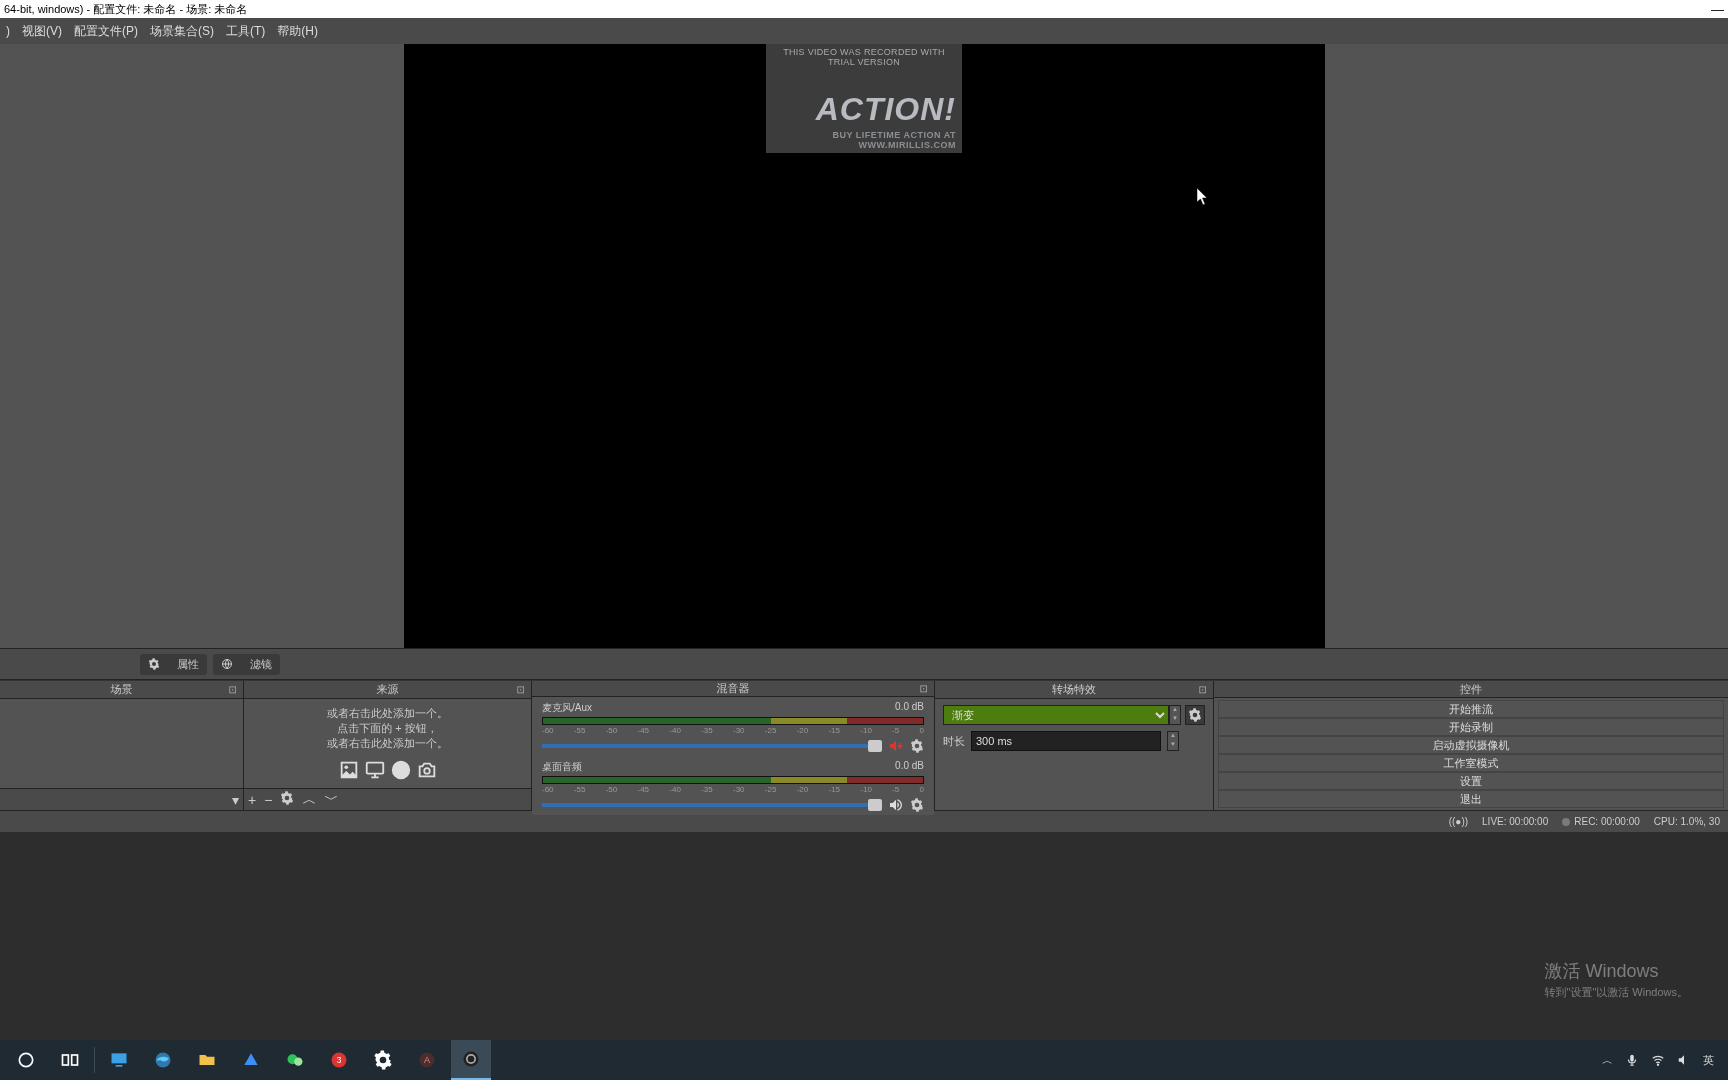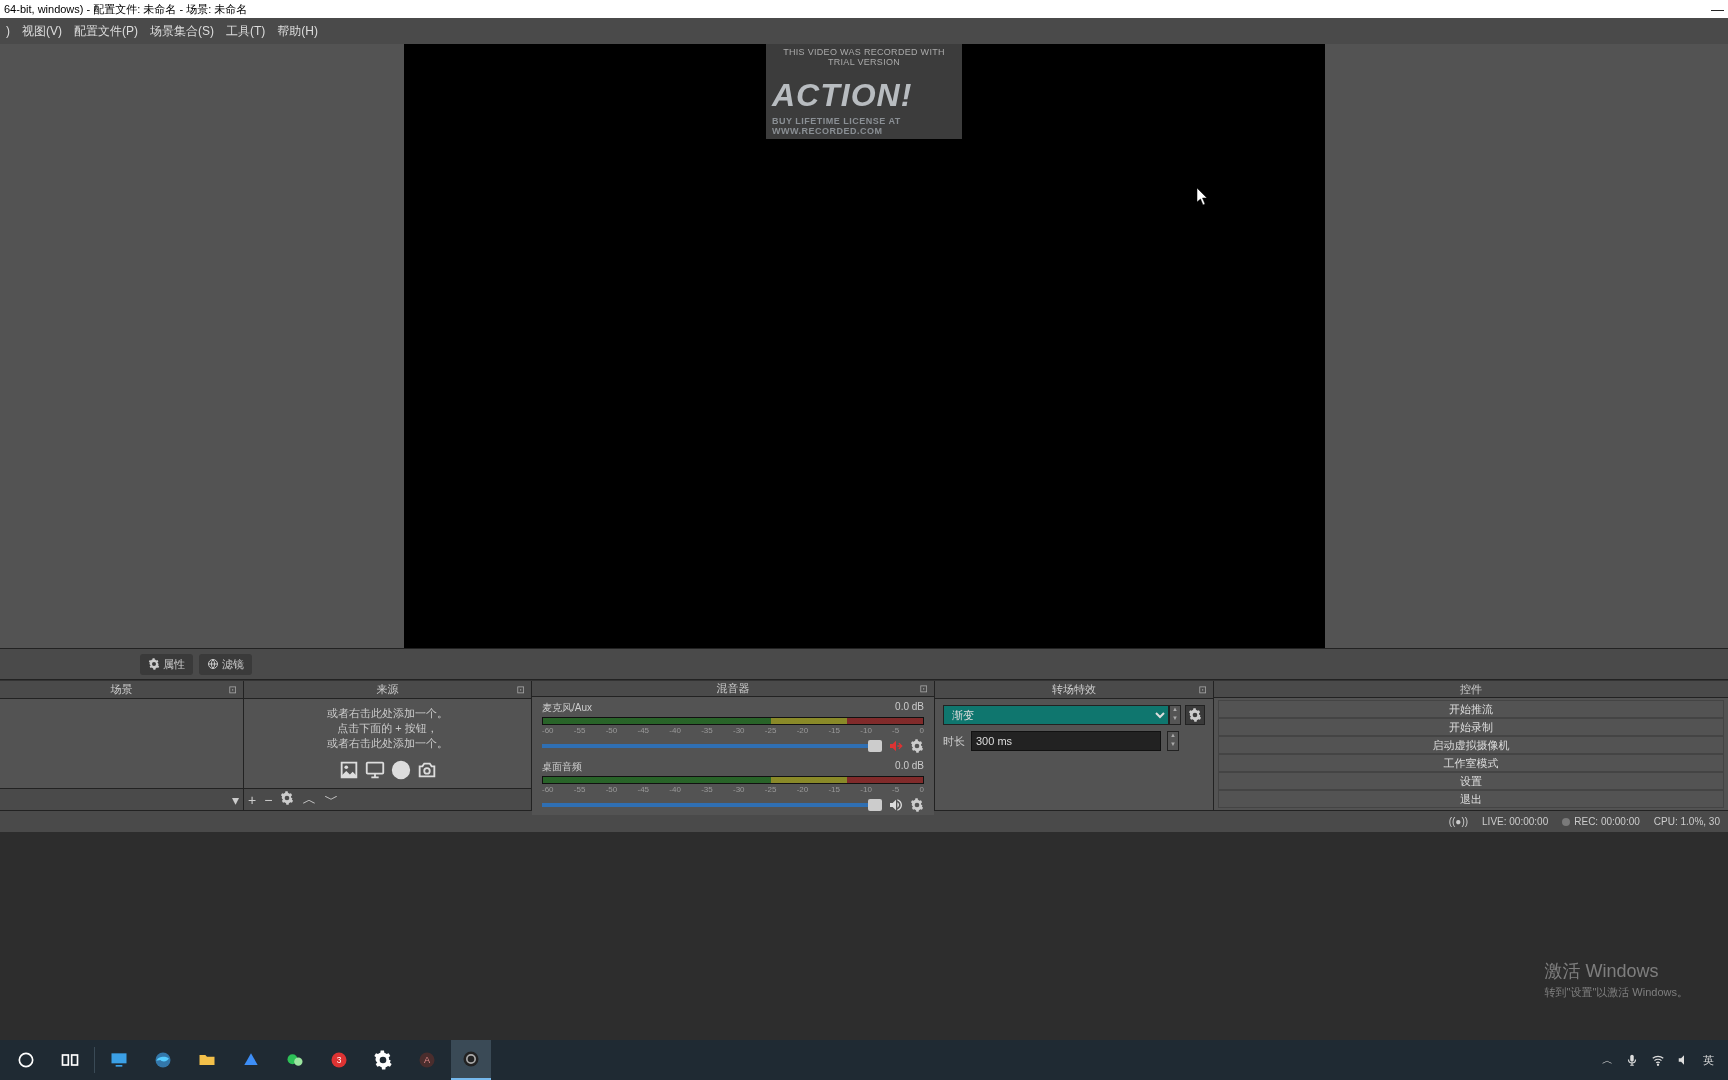--- a/index.html
+++ b/index.html
@@ -7,29 +7,29 @@
 
 .titlebar { height: 18px; background: #fff; color: #000; display: flex; align-items: center; padding: 0 4px; font-size: 11px; }
 .titlebar .ctrls { margin-left: auto; display: flex; gap: 18px; font-size: 13px; }
 
 .menubar { height: 26px; background: #4a4a4a; display: flex; align-items: center; padding: 0 6px; gap: 12px; font-size: 12px; color: #ddd; }
 .menubar span { cursor: pointer; }
 
 .preview-area { height: 604px; background: #535353; display: flex; align-items: flex-start; justify-content: center; position: relative; }
 .preview-canvas { width: 921px; height: 604px; background: #000; position: relative; }
 .trial-banner { position: absolute; top: 0; left: 50%; transform: translateX(-50%); width: 196px; background: #3c3c3c; color: #aaa; font-size: 9px; text-align: center; padding: 3px 6px; letter-spacing: 0.3px; }
-.action-logo { text-align: left; color: #b8bcc0; margin-top: 10px; }
+.action-logo { text-align: right; color: #b8bcc0; margin-top: 24px; }
 .action-logo .big { font-size: 32px; font-weight: 900; letter-spacing: 1px; font-style: italic; }
 .action-logo .big small { font-style: normal; font-size: 9px; display: block; color: #8a8f94; letter-spacing: 0.5px; margin-top: 2px; }
 
 .cursor { position: absolute; left: 1196px; top: 188px; color: #fff; font-size: 16px; pointer-events: none; }
 .cursor svg { width: 14px; height: 18px; fill: #fff; stroke: #000; stroke-width: 0.5; }
 
 .toolbar-row { height: 32px; background: #4a4a4a; display: flex; align-items: center; padding-left: 140px; gap: 6px; border-top: 1px solid #222; border-bottom: 1px solid #222; }
-.tbtn { display: inline-flex; align-items: center; gap: 3px; font-size: 11px; color: #ccc; background: #3a3a3a; padding: 3px 8px; border-radius: 3px; cursor: pointer; }
+.tbtn { display: inline-flex; align-items: center; gap: 17px; font-size: 11px; color: #ccc; background: #3a3a3a; padding: 3px 8px; border-radius: 3px; cursor: pointer; }
 .ticon { width: 12px; height: 12px; }
 
 .docks { display: flex; height: 130px; background: #535353; border-top: 1px solid #333; }
 .dock { display: flex; flex-direction: column; border-right: 1px solid #222; background: #535353; }
 .dock-header { height: 18px; background: #4a4a4a; border-bottom: 1px solid #222; display: flex; align-items: center; justify-content: center; position: relative; font-size: 11px; color: #ccc; }
 .dock-header .pop { position: absolute; right: 6px; font-size: 10px; color: #aaa; cursor: pointer; }
 .dock-body { flex: 1; background: #535353; display: flex; flex-direction: column; align-items: center; justify-content: center; font-size: 11px; color: #ccc; text-align: center; position: relative; }
 .dock-footer { height: 22px; background: #4a4a4a; border-top: 1px solid #222; display: flex; align-items: center; padding: 0 4px; gap: 8px; font-size: 14px; color: #ccc; }
 .icon-row { display: flex; gap: 4px; margin-top: 8px; }
 .icon-row svg { width: 22px; height: 22px; fill: #ddd; }
@@ -46,21 +46,21 @@
 .meter .grad { position: absolute; inset: 0; background: linear-gradient(to right, #2d8f2d 0%, #2d8f2d 60%, #cfcf2d 60%, #cfcf2d 80%, #c03030 80%, #c03030 100%); opacity: 0.6; }
 .ticks { display: flex; justify-content: space-between; font-size: 8px; color: #999; margin-top: 1px; gap: 9px; }
 .slider-row { display: flex; align-items: center; gap: 6px; margin-top: 3px; }
 .slider { flex: 1; height: 4px; background: #2f6fb3; position: relative; }
 .slider .thumb { position: absolute; right: 0; top: -4px; width: 14px; height: 12px; background: #ccc; border-radius: 2px; }
 .mute { width: 16px; height: 16px; }
 .gear { width: 14px; height: 14px; fill: #ccc; }
 
 .trans-body { align-items: stretch; justify-content: flex-start; padding: 6px 8px; font-size: 11px; color: #ccc; }
 .trans-body .combo { display: flex; }
-.trans-body select.fake { flex: 1; height: 20px; background: #0f766e; border: 1px solid #222; color: #ddd; font-size: 11px; padding: 0 4px; }
+.trans-body select.fake { flex: 1; height: 20px; background: #4d7c0f; border: 1px solid #222; color: #ddd; font-size: 11px; padding: 0 4px; }
 .trans-body .spin { width: 12px; background: #555; border: 1px solid #222; display: flex; flex-direction: column; font-size: 6px; color: #aaa; }
 .trans-body .spin div { flex: 1; text-align: center; cursor: pointer; }
 .trans-body .gear-sq { width: 20px; height: 20px; display: flex; align-items: center; justify-content: center; background: #3a3a3a; border: 1px solid #222; margin-left: 4px; }
 .trans-body .duration-row { display: flex; align-items: center; gap: 6px; margin-top: 6px; }
 .trans-body input.dur { width: 190px; height: 20px; background: #222; border: 1px solid #111; color: #ddd; font-size: 11px; padding: 0 4px; }
 
 .controls-body { align-items: stretch; justify-content: flex-start; padding: 2px 4px; gap: 0; }
 .ctl-btn { height: 18px; background: #535353; border: 1px solid #444; color: #ddd; font-size: 11px; display: flex; align-items: center; justify-content: center; cursor: pointer; }
 
 .watermark { position: absolute; right: 40px; bottom: 80px; color: rgba(180,180,180,0.6); text-align: left; pointer-events: none; }
@@ -96,21 +96,21 @@
   <span>帮助(H)</span>
 </div>
 
 <div class="preview-area">
   <div class="preview-canvas">
     <div class="trial-banner">
       <div>THIS VIDEO WAS RECORDED WITH TRIAL VERSION</div>
       <div class="action-logo">
         <div class="big">
           <span>ACTION!</span>
-          <small>BUY LIFETIME LICENSE AT WWW.RECORDED.COM</small>
+          <small>BUY LIFETIME ACTION AT WWW.MIRILLIS.COM</small>
         </div>
       </div>
     </div>
   </div>
 </div>
 
 <div class="cursor">
   <svg viewBox="0 0 12 18">
       <path d="M0 0 L0 14 L3.5 11 L6 17 L8 16 L5.5 10 L10 10 Z"></path>
     </svg>

